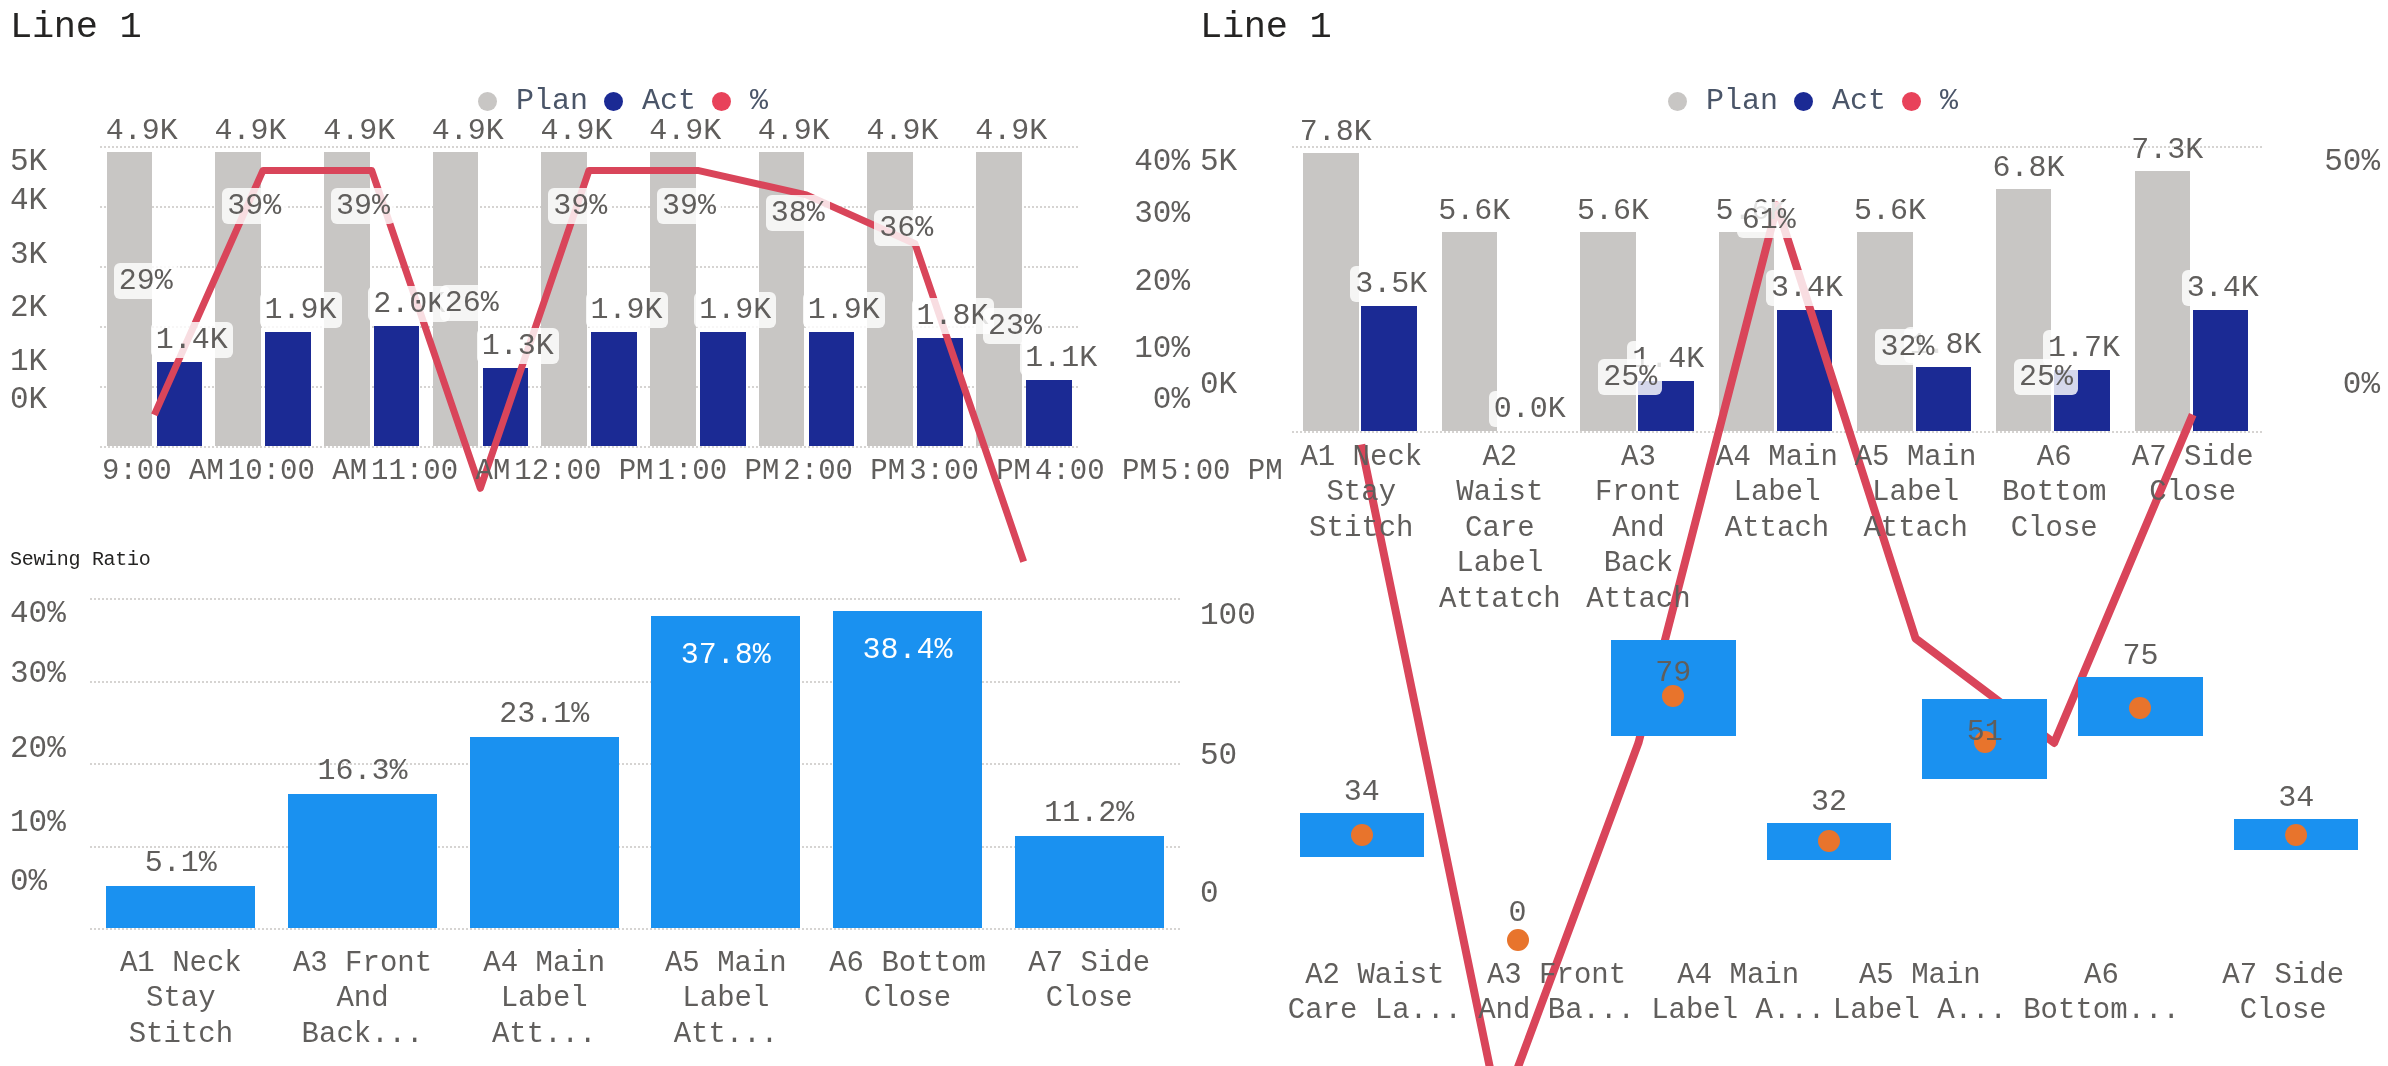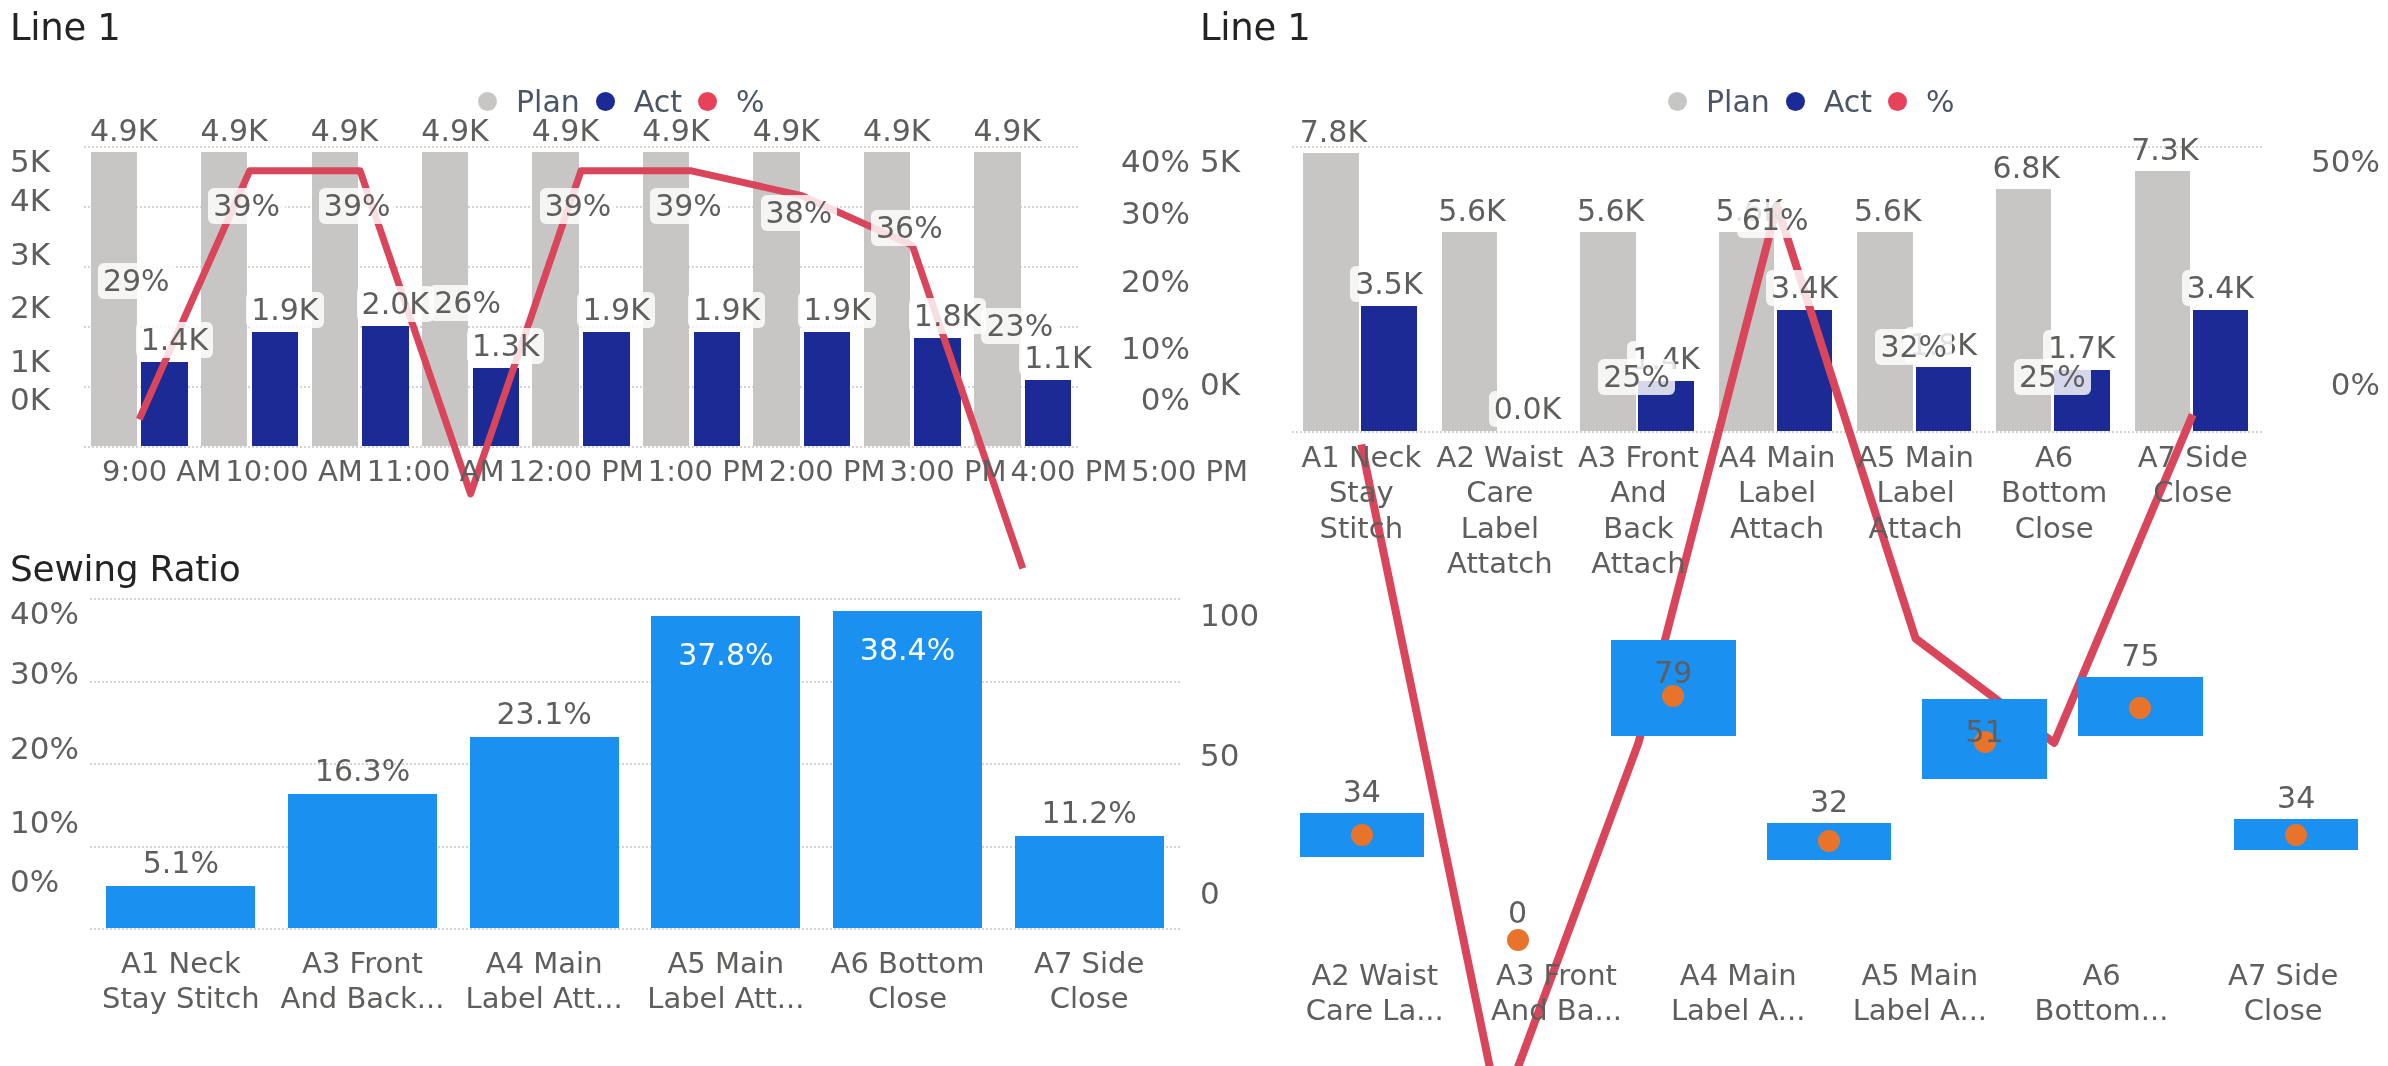--- a/index.html
+++ b/index.html
@@ -4,32 +4,32 @@
 <style>
   * { box-sizing: border-box; margin: 0; padding: 0; }
   html, body {
     width: 2388px; height: 1066px;
     background: #ffffff;
     font-family: "DejaVu Sans", "Liberation Sans", sans-serif;
     overflow: hidden;
   }
   .dashboard {
     position: relative;
-    width: 2388px; height: 1036px;
+    width: 2388px; height: 1036px; font-family: Liberation Mono, monospace;
   }
   .panel { position: absolute; }
 
   .panel-title {
     font-size: 37px;
     color: #252423;
     font-weight: 400;
     letter-spacing: -0.3px;
     white-space: nowrap;
   }
-  .panel-title.small { font-size: 36px; }
+  .panel-title.small { font-size: 20px; }
 
   
   .legend {
     display: flex; align-items: center; gap: 16px;
     font-size: 30px; color: #4a5568;
   }
   .legend-item { display: flex; align-items: center; gap: 19px; }
   .legend-dot { width: 19px; height: 19px; border-radius: 50%; display: block; }
 
   
@@ -145,21 +145,21 @@
           <div class="axis-tick">0K</div>
         </div>
       <div class="axis-right" id="hourly-yright">
           <div class="axis-tick">40%</div>
           <div class="axis-tick">30%</div>
           <div class="axis-tick">20%</div>
           <div class="axis-tick">10%</div>
           <div class="axis-tick">0%</div>
         </div>
 
-      <div class="plot" id="hourly-plot" style="left:74px; right:112px;">
+      <div class="plot" id="hourly-plot" style="left:90px; right:112px;">
         <div class="gridlines" id="hourly-grid">
             <div class="gridline" style="top: 0%;"></div>
             <div class="gridline" style="top: 20%;"></div>
             <div class="gridline" style="top: 40%;"></div>
             <div class="gridline" style="top: 60%;"></div>
             <div class="gridline" style="top: 80%;"></div>
             <div class="gridline" style="top: 100%;"></div>
           </div>
         <div class="bars-layer" id="hourly-bars">
             <div class="cat-slot">

